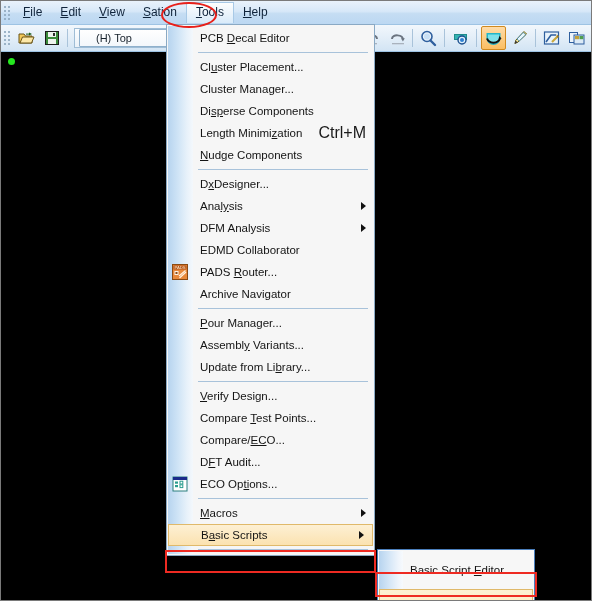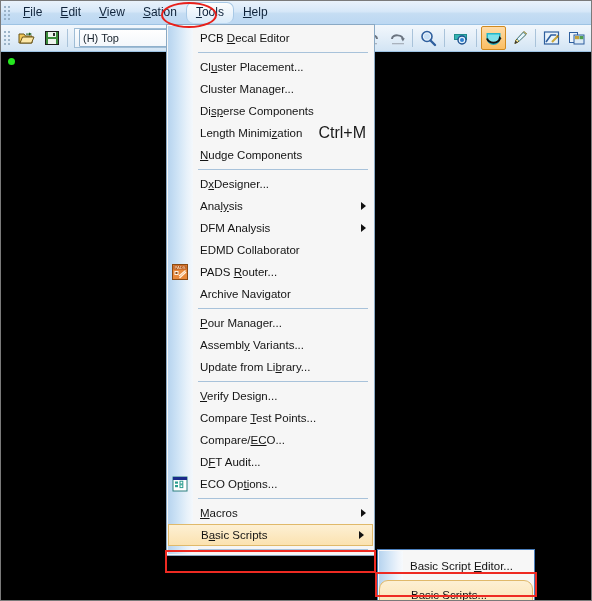--- a/index.html
+++ b/index.html
@@ -39,21 +39,20 @@
     cursor: default; white-space: nowrap;
     position: relative;
   }
   .menu-item.open {
     background: linear-gradient(to bottom,#fdfefe 0%,#eaf3fb 55%,#d9ebfa 100%);
     border-left: 1px solid #a8c9e6;
     border-right: 1px solid #a8c9e6;
     border-top: 1px solid #a8c9e6;
     padding-top: 2px; padding-bottom: 4px;
     z-index: 60;
-    border-radius: 7px;
   }
   u { text-decoration: underline; }
 
   
   .ellipse-annot {
     position: absolute;
     left: 160px; top: 1px;
     width: 52px; height: 22px;
     border: 2.4px solid #e8201a;
     border-radius: 50%;
@@ -86,21 +85,21 @@
     background: #a9c3da;
   }
   .layer-combo {
     width: 100px; height: 18px;
     margin-left: 4px;
     background: linear-gradient(to bottom,#ffffff,#f3f7fb);
     border: 1px solid #8fb0cc;
     border-radius: 1px;
     font-size: 11px; color: #18222c;
     display: flex; align-items: center;
-    padding-left: 3px;
+    padding-left: 16px;
     box-sizing: border-box;
     position: relative;
     overflow: hidden;
   }
   .combo-wrap {
     width: 205px; height: 20px;
     border: 1px solid #9fbdd6;
     background: linear-gradient(to bottom,#fbfdff,#eaf1f8);
     display: flex; align-items: center;
     margin-left: 3px;
@@ -190,21 +189,21 @@
     box-sizing: border-box;
     z-index: 75;
     padding: 1px 0;
   }
   .submenu::before {
     content: "";
     position: absolute; left: 1px; top: 1px; bottom: 1px;
     width: 24px;
     background: linear-gradient(to right,#b7d4ef 0%,#d6e7f7 45%,#eef4fb 80%,#f7fafd 100%);
   }
-  .submenu .mi { padding-left: 32px; height: 29px; border-radius: 9px; }
+  .submenu .mi { padding-left: 32px; height: 38px; }
   .submenu .mi.highlight { padding-left: 31px; }
 
   .icon-pads { display:block; }
   .icon-eco { display:block; }
 </style>
 </head>
 <body>
 
 <div id="app">
 

